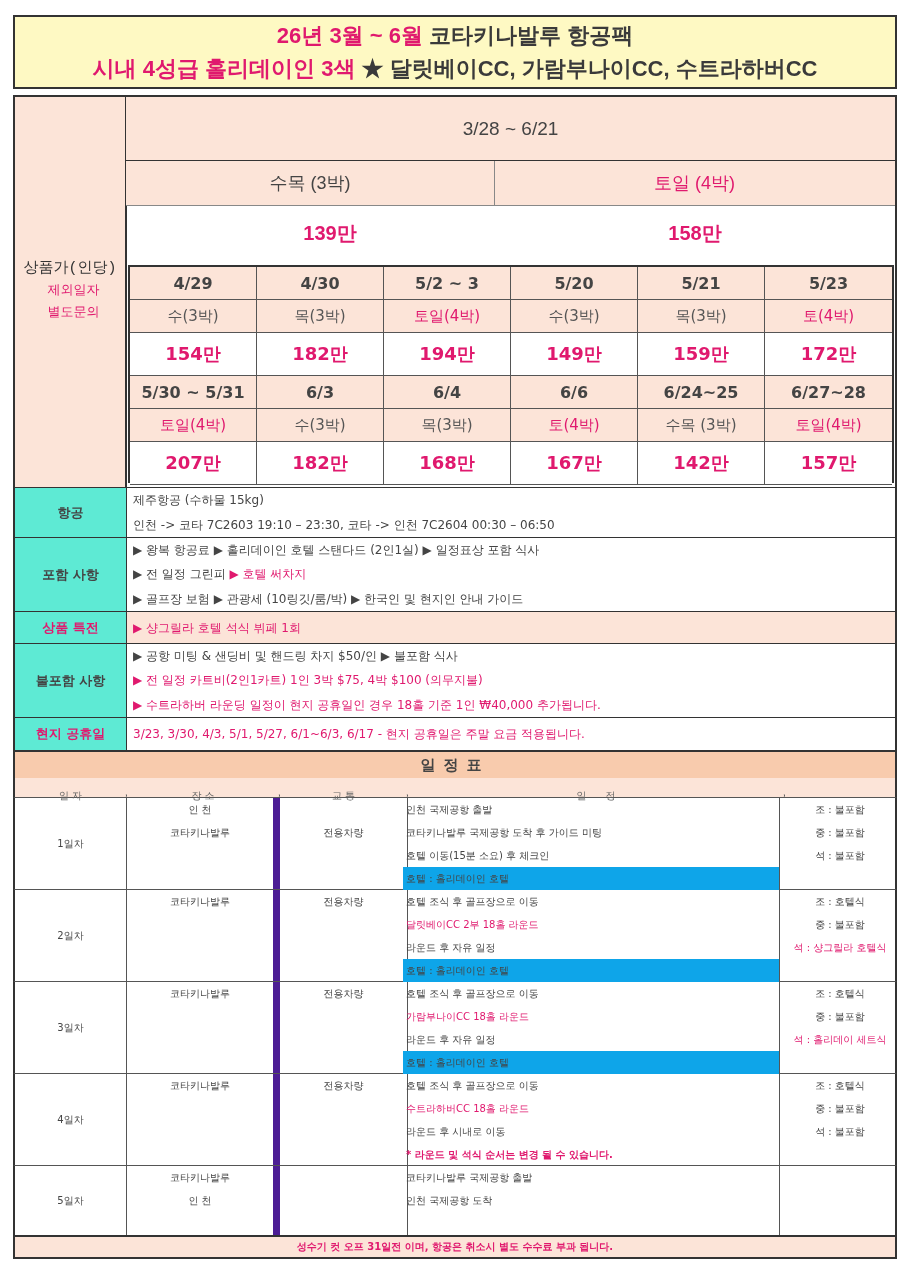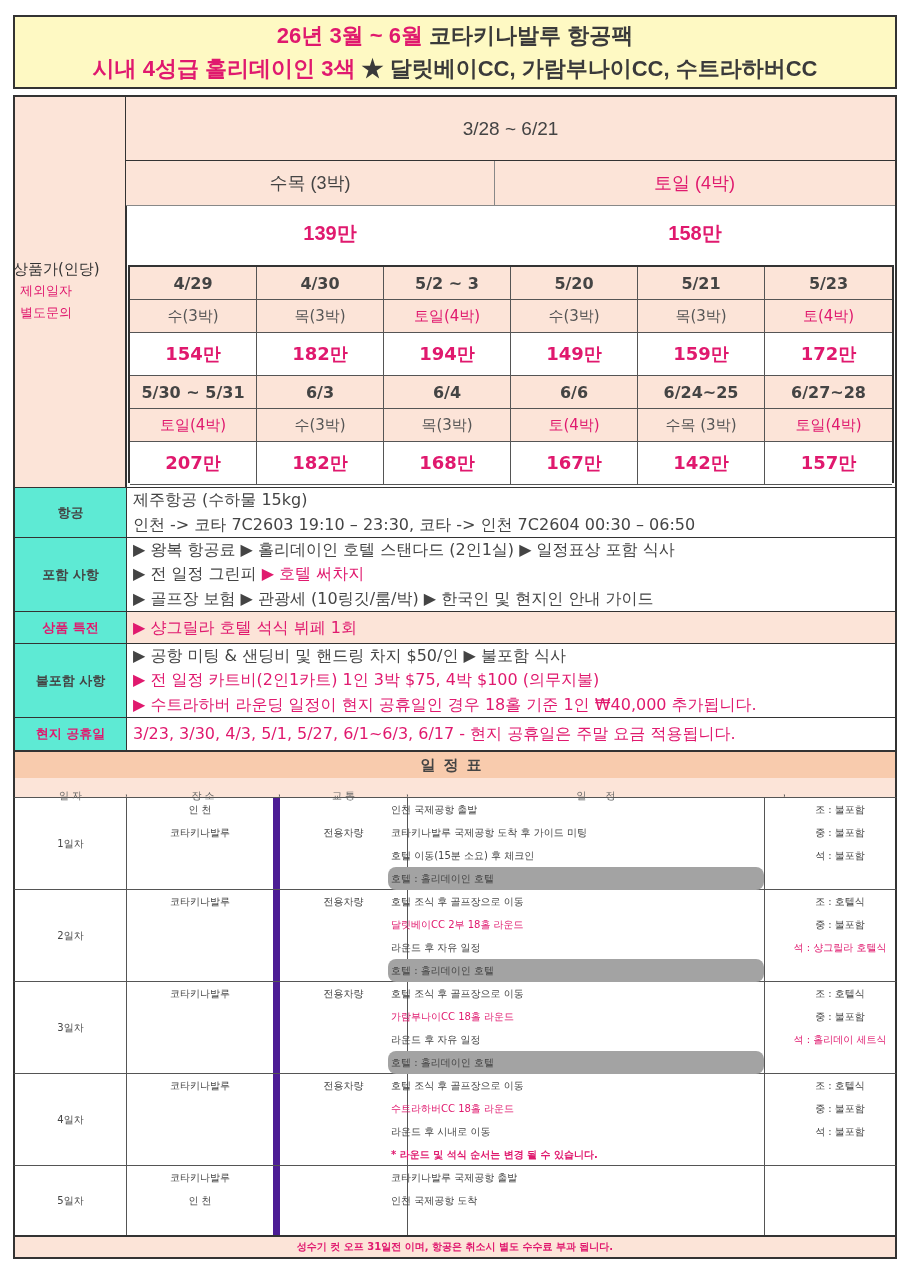--- a/index.html
+++ b/index.html
@@ -23,22 +23,22 @@
   .main-frame {
     position: absolute; left: 13px; top: 95px; width: 884px; height: 655px;
     border: 2px solid #333; border-bottom: none;
   }
   .left-label-col {
     position: absolute; left: 13px; top: 95px; width: 114px; height: 392px;
     background: #fce4d8; border-left: 2px solid #333; border-right: 2px solid #333;
     border-top: 2px solid #333;
   }
   .price-label {
-    position: absolute; left: 13px; top: 258px; width: 114px; 
-    font-size: 14px; line-height: 22px;
+    position: absolute; left: 13px; top: 258px; width: 114px; text-align: center;
+    font-size: 14px; line-height: 22px; font-family: Liberation Mono, monospace;
   }
   .price-label .l1 { color: #333; font-size: 15px; }
   .price-label .l2, .price-label .l3 { color: #e0196e; font-size: 13px; padding-left: 7px; }
 
   .range-head {
     position: absolute; left: 126px; top: 97px; width: 769px; height: 64px;
     background: #fce4d8; border-bottom: 1px solid #333;
     display: flex; align-items: center; justify-content: center;
     font-family: "Liberation Sans", sans-serif; font-size: 19px; color: #444;
   }
@@ -79,21 +79,21 @@
   .info-label {
     position: absolute; left: 0; top: 0; bottom: 0; width: 114px;
     background: #5eead4; border-left: 2px solid #333; border-right: 1px solid #333;
     display: flex; align-items: center; justify-content: center;
     font-size: 13px; font-weight: bold; color: #444;
   }
   .info-body {
     position: absolute; left: 114px; right: 0; top: 0; bottom: 0;
     border-right: 2px solid #333; padding-left: 6px;
     display: flex; flex-direction: column; justify-content: space-around;
-    font-size: 16px; color: #444;
+    font-size: 12px; color: #444;
   }
   .info-body .line { line-height: 14px; }
 
   
   .itin-title {
     position: absolute; left: 13px; top: 750px; width: 884px; height: 28px;
     background: #f8cbad; border: 2px solid #333; border-bottom: none;
     display: flex; align-items: center; justify-content: center;
     font-weight: bold; font-size: 15px; color: #444; letter-spacing: 8px;
   }
@@ -104,26 +104,26 @@
   }
   .col { position: absolute; top: 16px; bottom: 0; display: flex; align-items: center; justify-content: center; border-right: 1px solid #555; border-radius: 7px; }
   .itin-day {
     position: absolute; left: 13px; width: 884px;
     border-left: 2px solid #333; border-right: 2px solid #333; border-bottom: 1px solid #555;
     font-size: 10px; color: #444;
   }
   .itin-day .c1 { position: absolute; left: 0; top: 0; bottom: 0; width: 112px; border-right: 1px solid #555; display: flex; align-items: center; justify-content: center; }
   .itin-day .c2 { position: absolute; left: 112px; top: 0; bottom: 0; width: 153px; border-right: 7px solid #4c1d95; }
   .itin-day .c3 { position: absolute; left: 265px; top: 0; bottom: 0; width: 128px; border-right: 1px solid #555; }
-  .itin-day .c4 { position: absolute; left: 373px; top: 0; bottom: 0; width: 377px; border-right: 1px solid #555; }
+  .itin-day .c4 { position: absolute; left: 388px; top: 0; bottom: 0; width: 377px; border-right: 1px solid #555; }
   .itin-day .c5 { position: absolute; left: 770px; top: 0; bottom: 0; right: 0; }
   .cell-line { height: 23px; display: flex; align-items: center; }
   .c2 .cell-line, .c3 .cell-line, .c5 .cell-line { justify-content: center; }
   .c4 .cell-line { padding-left: 3px; }
-  .c4 .cell-line.hotel { background: #a3a3a3; border-radius: 8px; }
+  .c4 .cell-line.hotel { background: #0ea5e9; }
 
   .footer-note {
     position: absolute; left: 13px; top: 1235px; width: 884px; height: 24px;
     background: #fce4d8; border: 2px solid #333;
     display: flex; align-items: center; justify-content: center;
     font-size: 10px; color: #e0196e; font-weight: bold;
   }
 </style>
 </head>
 <body>

